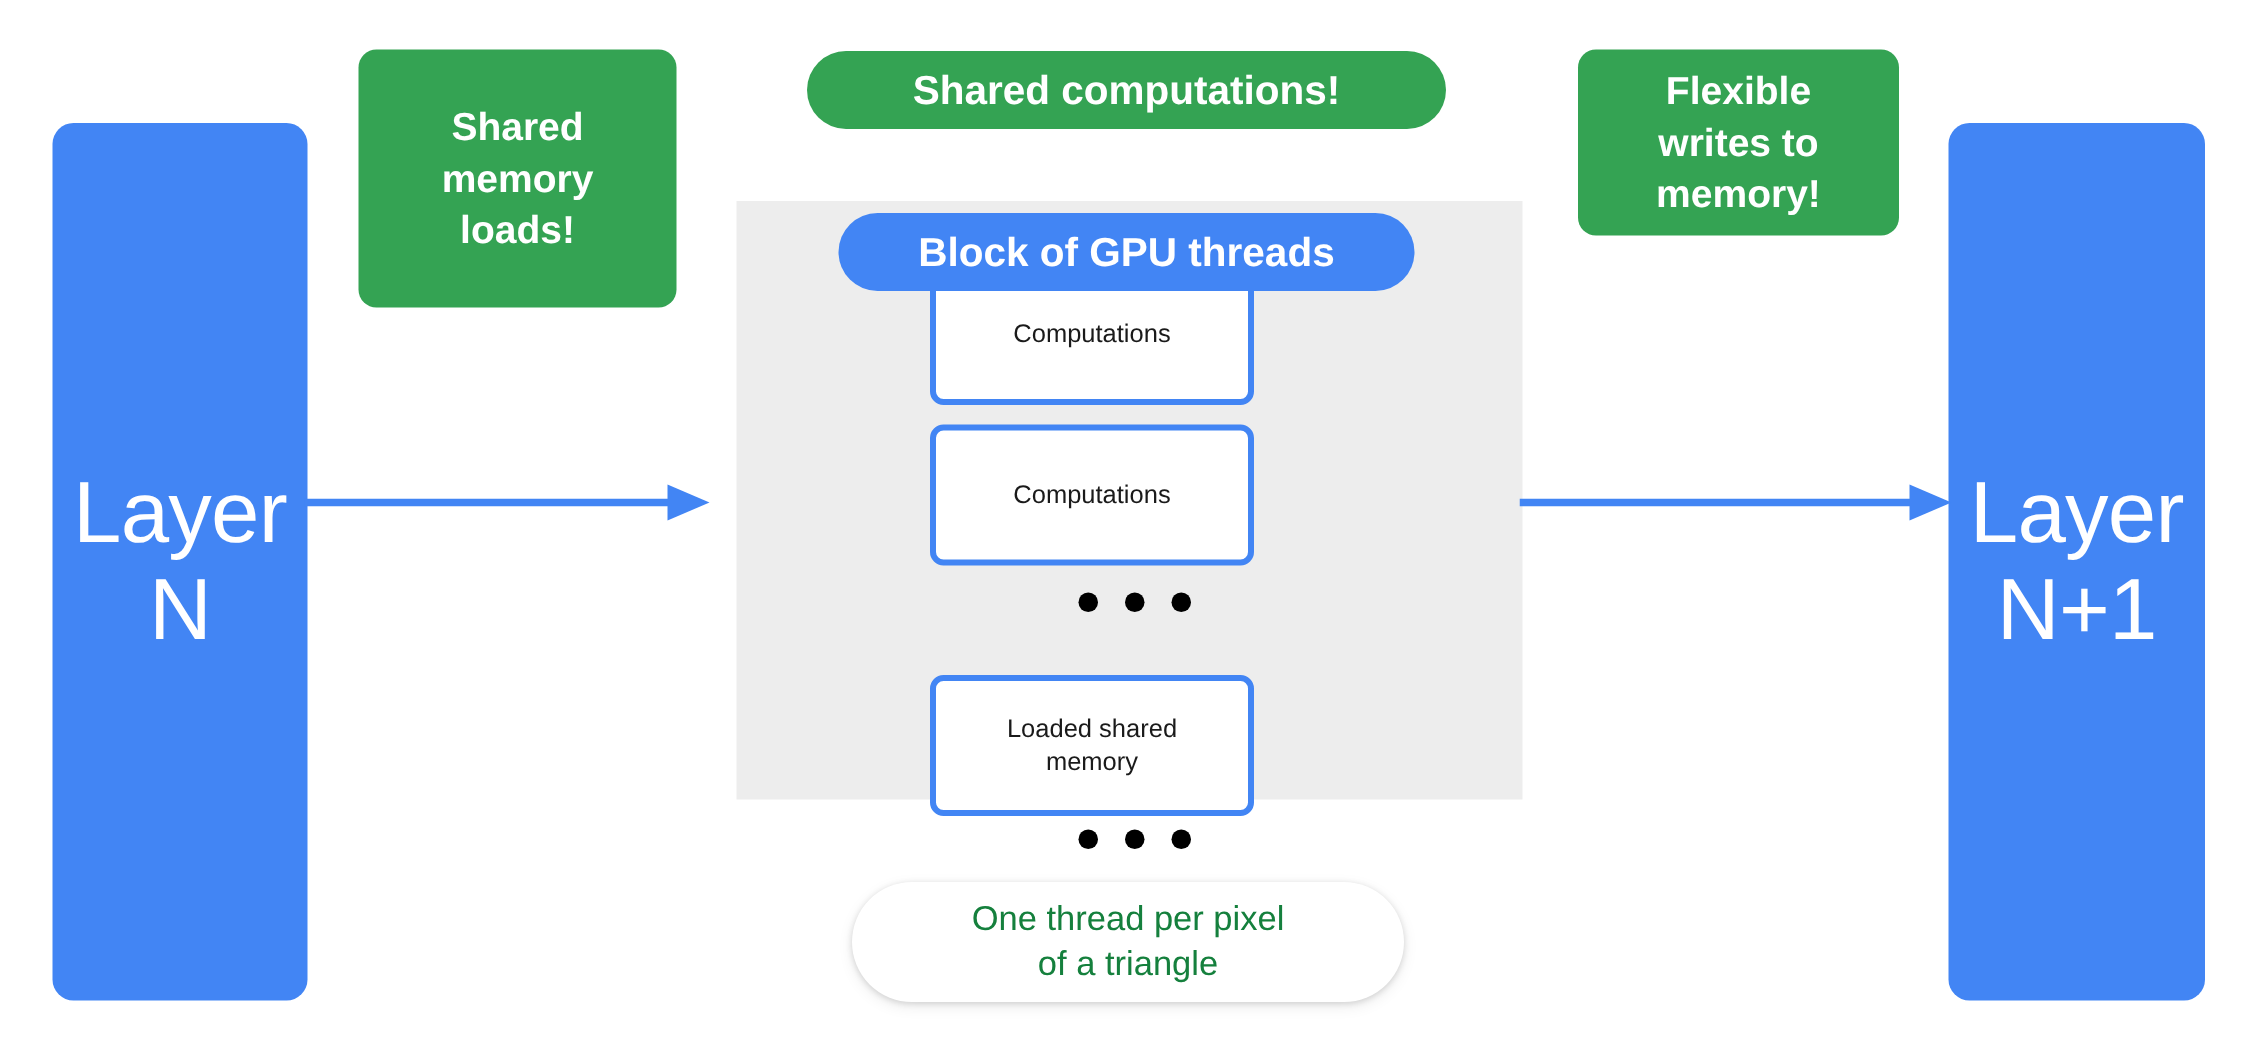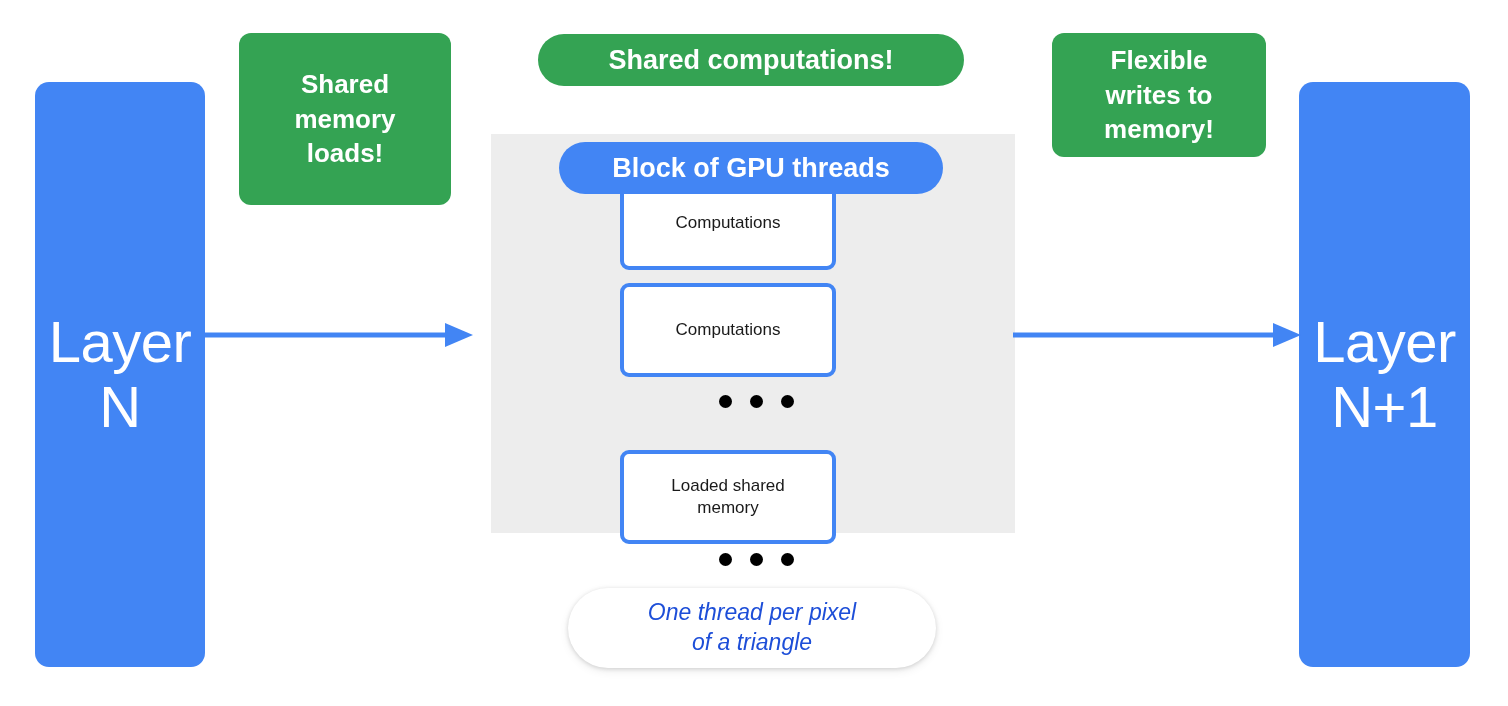--- a/index.html
+++ b/index.html
@@ -135,26 +135,25 @@
     position: absolute;
     left: 568px; top: 588px;
     width: 368px; height: 80px;
     background: #ffffff;
     border-radius: 999px;
     box-shadow: 0 1px 4px rgba(0,0,0,0.14), 0 3px 10px rgba(0,0,0,0.08);
     display: flex;
     align-items: center;
     justify-content: center;
     text-align: center;
-    color: #1d4ed8;
+    color: #15803d;
     font-size: 23px;
     line-height: 1.3;
     white-space: pre-line;
     z-index: 7;
-    font-style: italic;
   }
 
   
   .arrow { position: absolute; z-index: 3; }
   #arrow-left  { left: 203px;  top: 320px; }
   #arrow-right { left: 1013px; top: 320px; }
 </style>
 </head>
 <body>
 

